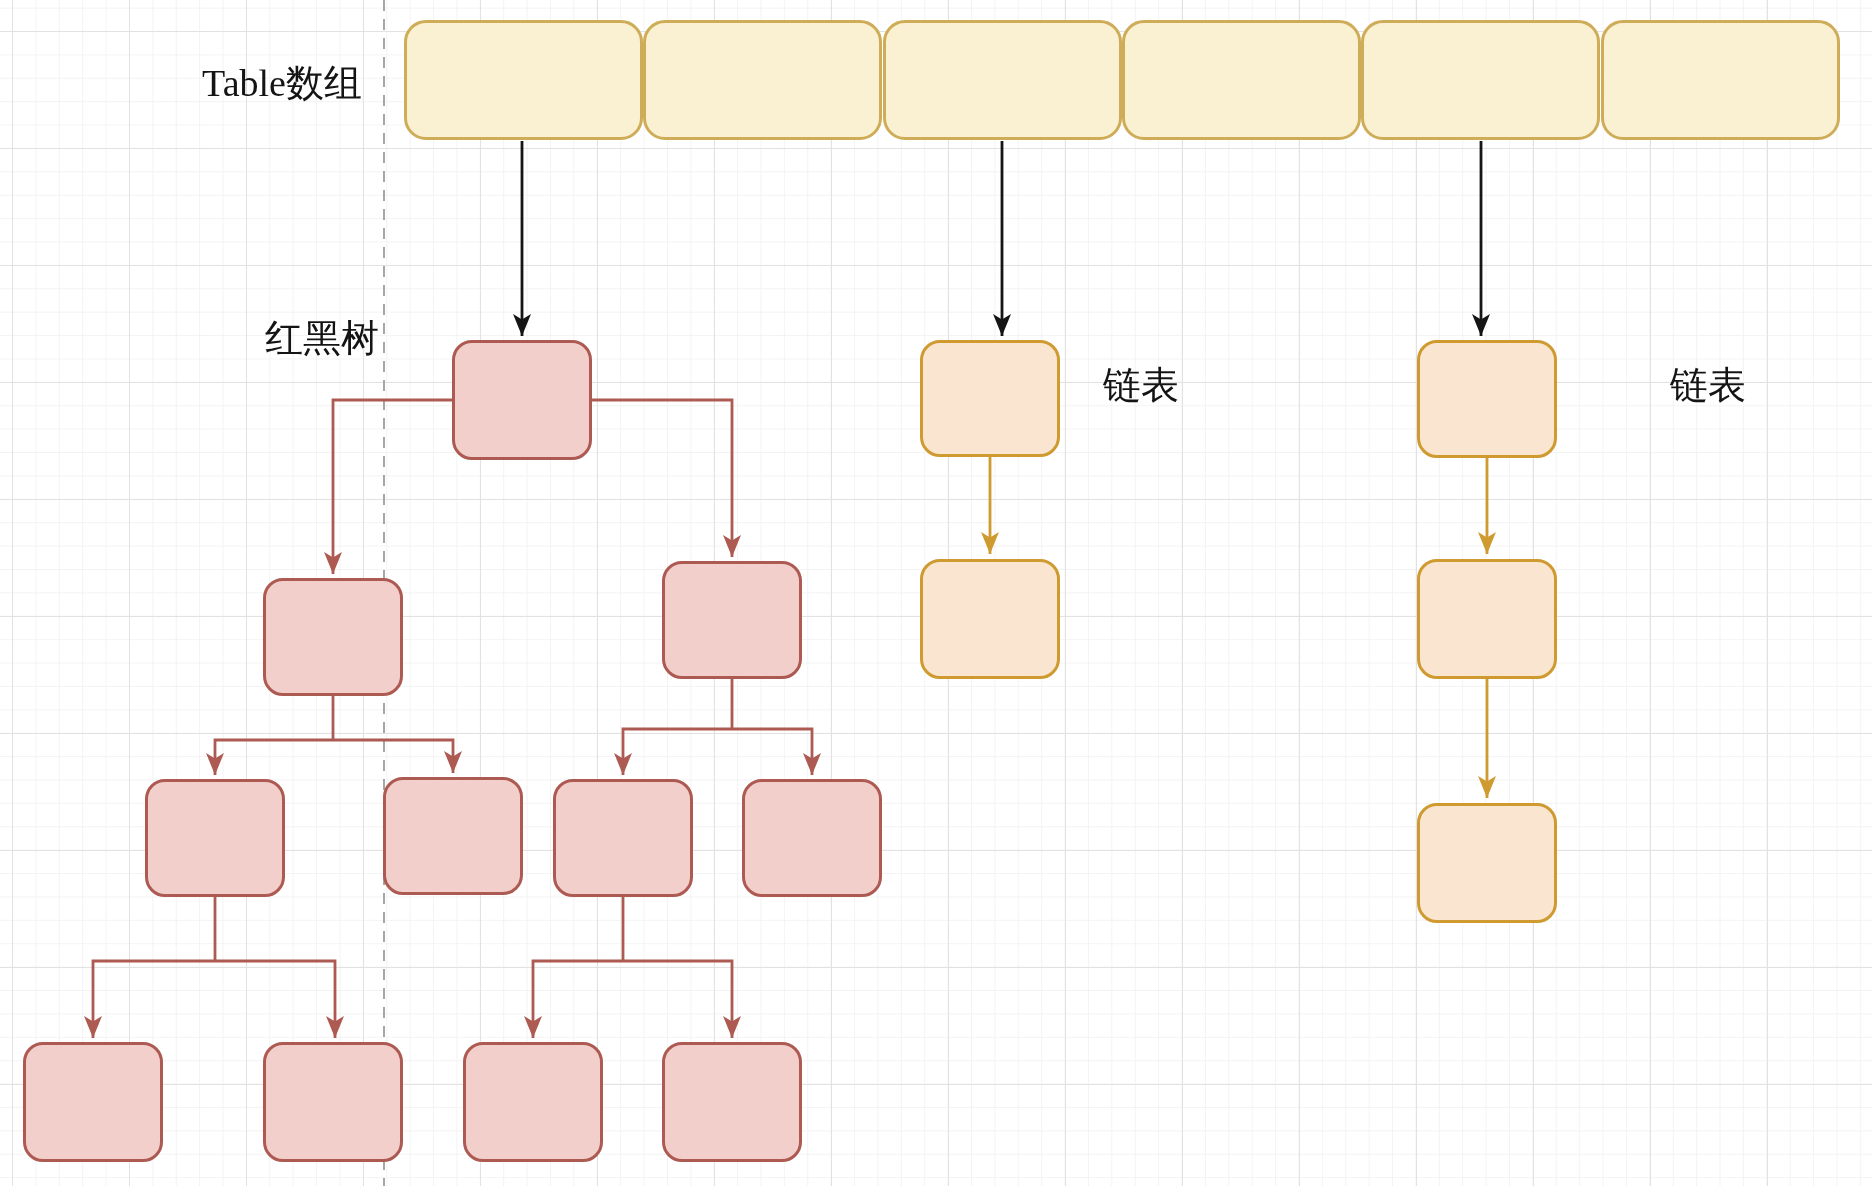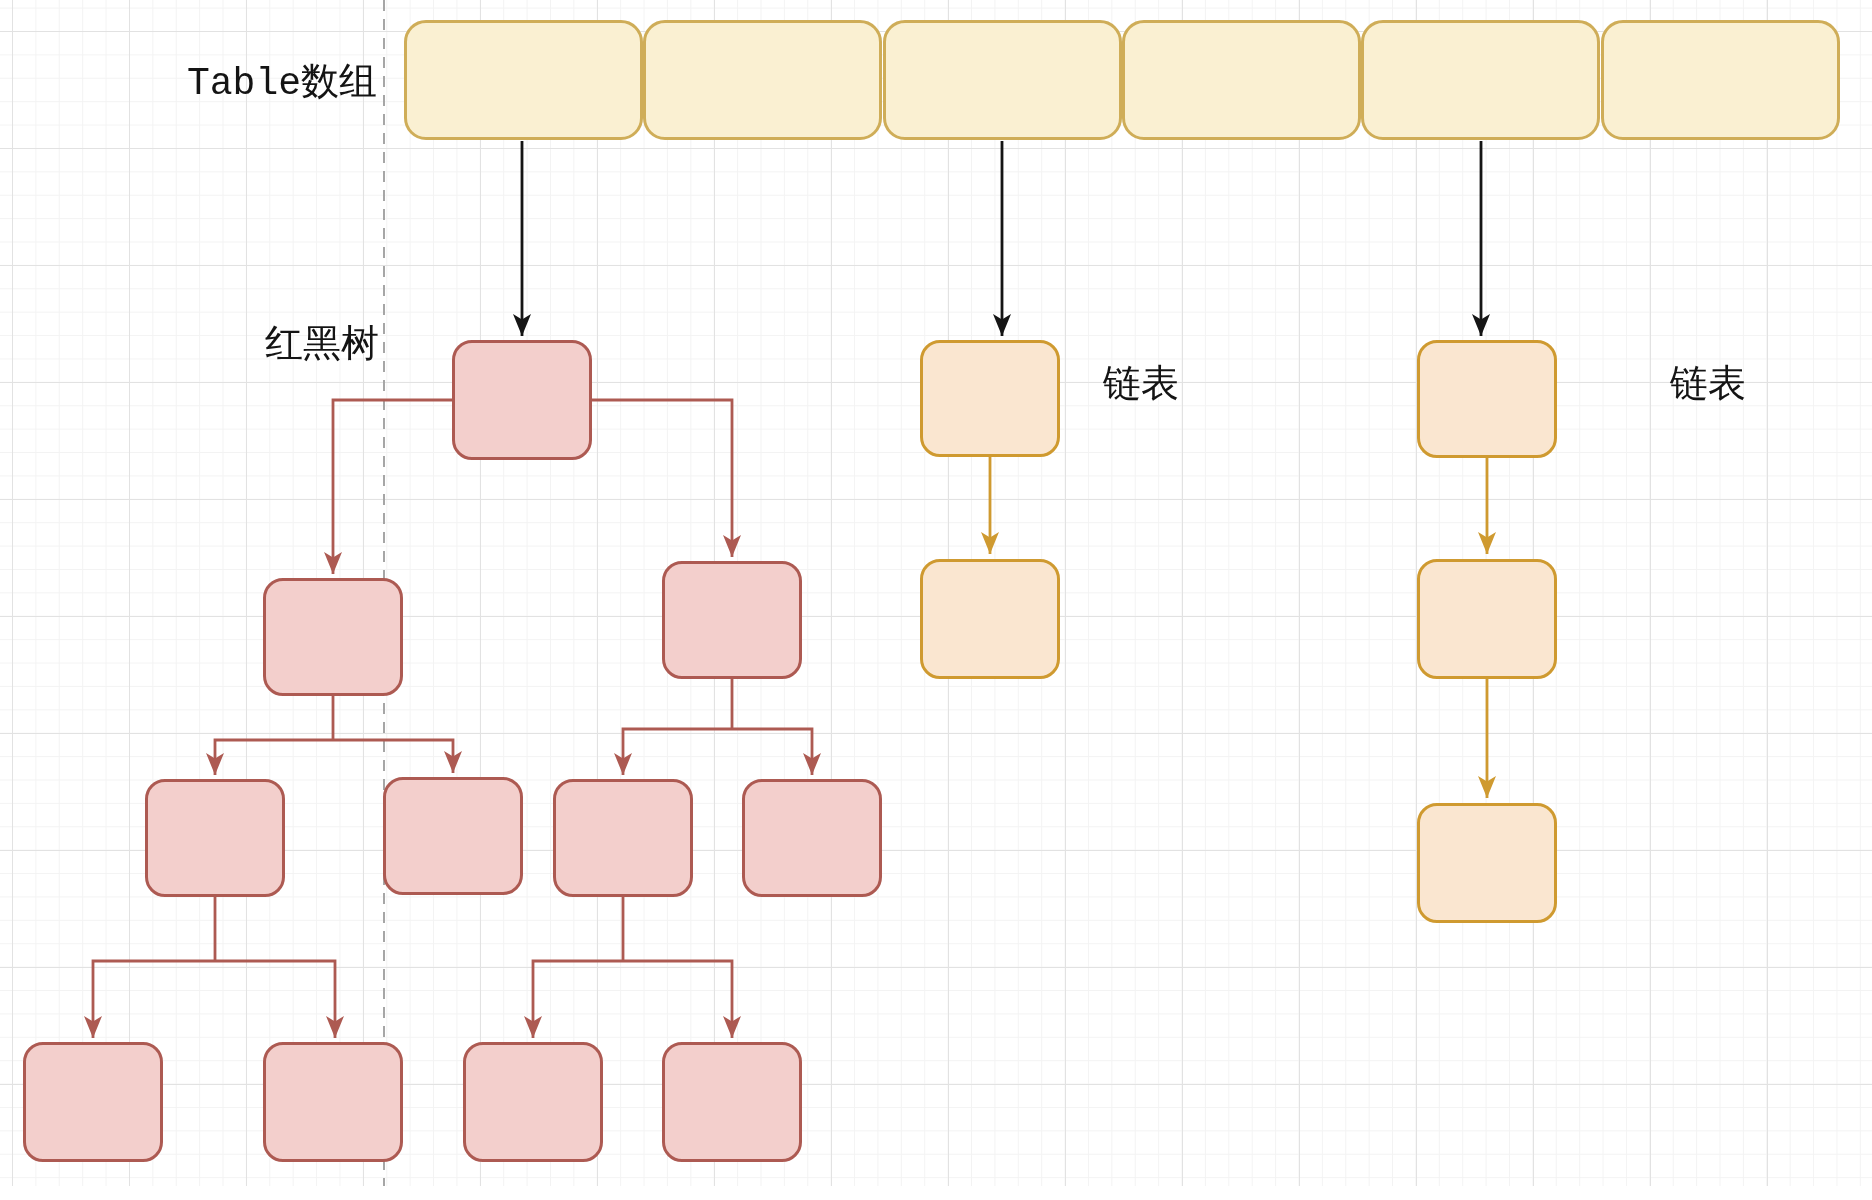--- a/index.html
+++ b/index.html
@@ -8,21 +8,21 @@
     width:1872px;height:1186px;
     overflow:hidden;
     background-color:#ffffff;
     background-image:
       linear-gradient(var(--grid-major,#e2e2e2) 1px, transparent 1px),
       linear-gradient(90deg, var(--grid-major,#e2e2e2) 1px, transparent 1px),
       linear-gradient(var(--grid-minor,#f3f3f3) 1px, transparent 1px),
       linear-gradient(90deg, var(--grid-minor,#f3f3f3) 1px, transparent 1px);
     background-size:117px 117px,117px 117px,23.4px 23.4px,23.4px 23.4px;
     background-position:12px 31px,12px 31px,12px 31px,12px 31px;
-    font-family:Liberation Mono, monospace;
+    font-family:Liberation Serif, serif;
   }
   #edges{position:absolute;left:0;top:0;z-index:1;}
   .node{
     position:absolute;z-index:2;
     box-sizing:border-box;
     border-style:solid;border-width:3px;
     border-radius:20px;
   }
   .array-slot{
     background:var(--array-fill,#faf0d2);
@@ -117,17 +117,17 @@
   <div class="node tree-node" style="left:662px;top:1042px;width:140px;height:120px;"></div>
 
   <div class="node list-node" style="left:920px;top:340px;width:140px;height:117px;"></div>
   <div class="node list-node" style="left:920px;top:559px;width:140px;height:120px;"></div>
 
   <div class="node list-node" style="left:1417px;top:340px;width:140px;height:118px;"></div>
   <div class="node list-node" style="left:1417px;top:559px;width:140px;height:120px;"></div>
   <div class="node list-node" style="left:1417px;top:803px;width:140px;height:120px;"></div>
 
   <div class="diagram-label" style="left:282px;top:84px;">Table数组</div>
-  <div class="diagram-label" style="left:322px;top:346px;">红黑树</div>
+  <div class="diagram-label" style="left:322px;top:339px;">红黑树</div>
   <div class="diagram-label" style="left:1141px;top:386px;">链表</div>
   <div class="diagram-label" style="left:1708px;top:386px;">链表</div>
 
 </div>
 
 </body></html>

